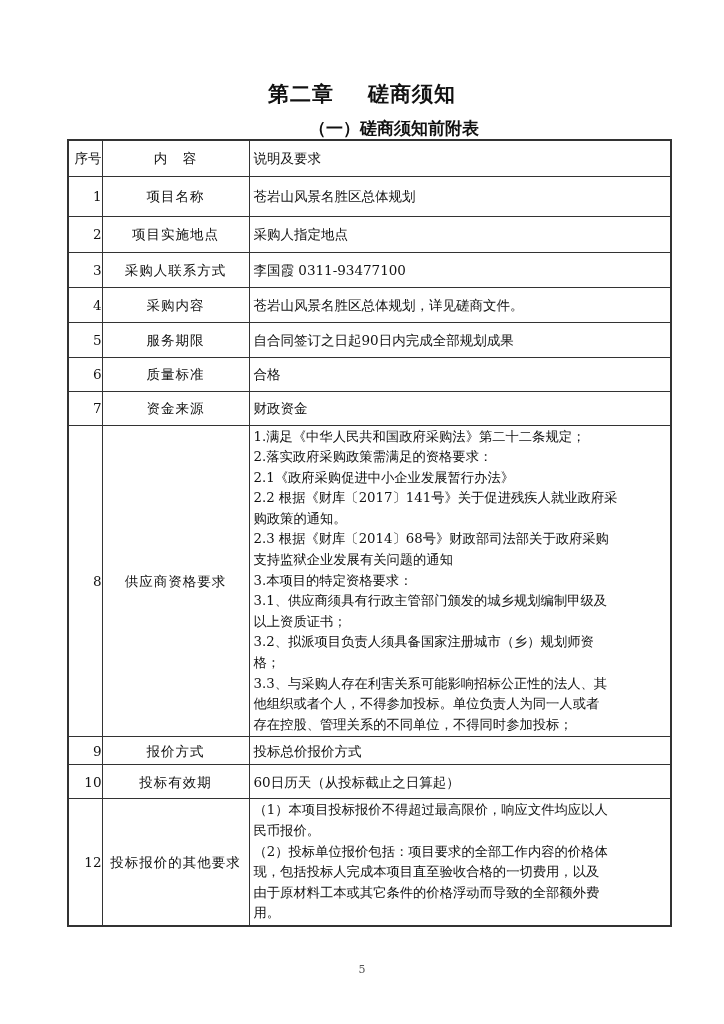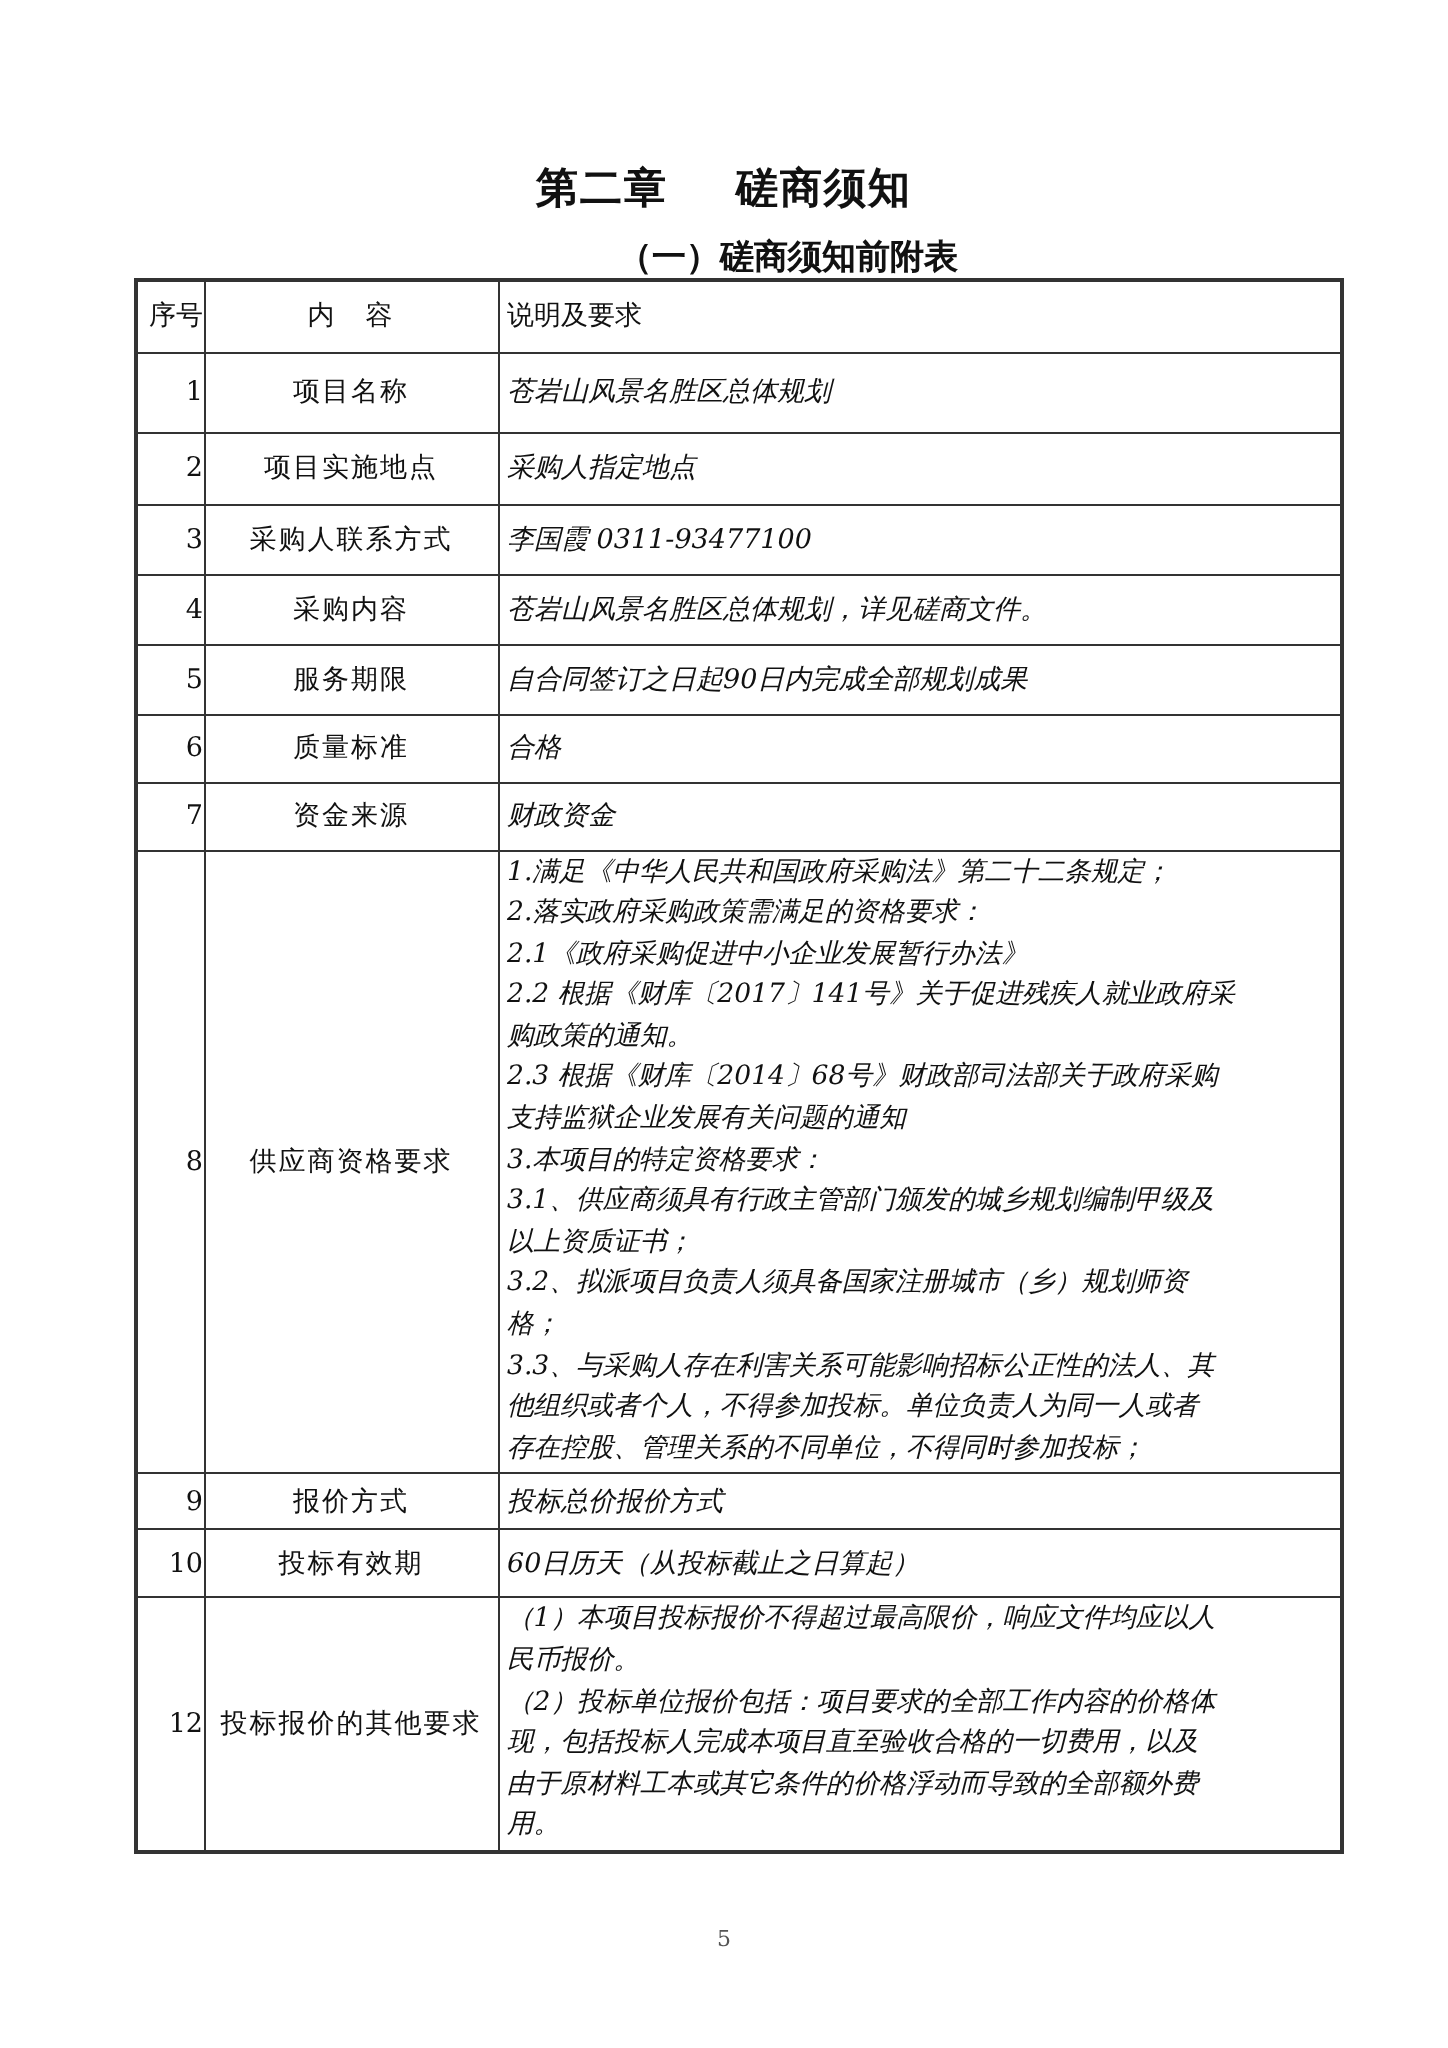--- a/index.html
+++ b/index.html
@@ -8,21 +8,21 @@
   .title .gap { display:inline-block; width:34px; }
   .subtitle { position:absolute; left:0; width:720px; top:117px; text-align:center; font-family:"DejaVu Sans", sans-serif; font-weight:bold; font-size:17px;margin-left:34px; }
   table { position:absolute; left:67px; top:139px; width:605px; border-collapse:collapse; border:2px solid #333; table-layout:fixed; }
   td { border:1px solid #333; font-size:13.5px; padding:0 4px; vertical-align:middle; line-height:20px; }
   td.c1 { text-align:right; width:26px; padding:0; }
   td.c2 { text-align:center; width:139px; letter-spacing:1px; }
   td.c3 { text-align:left; padding-left:4px; }
   .bold { font-weight:bold; font-family:"DejaVu Sans", sans-serif; }
   td.multi { line-height:20.6px; padding-top:1px; padding-bottom:1px; font-size:13.3px; }
   .pageno { position:absolute; left:0; width:724px; top:963px; text-align:center; font-size:11px; color:#555; }
-  .line { display:block;font-style:italic; }
+  .line { display:block; }
 </style>
 </head>
 <body>
 
 <div class="title"><span>第二章</span><span class="gap"></span><span>磋商须知</span></div>
 <div class="subtitle">（一）磋商须知前附表</div>
 
 <table>
   <colgroup>
       <col style="width:34px">

